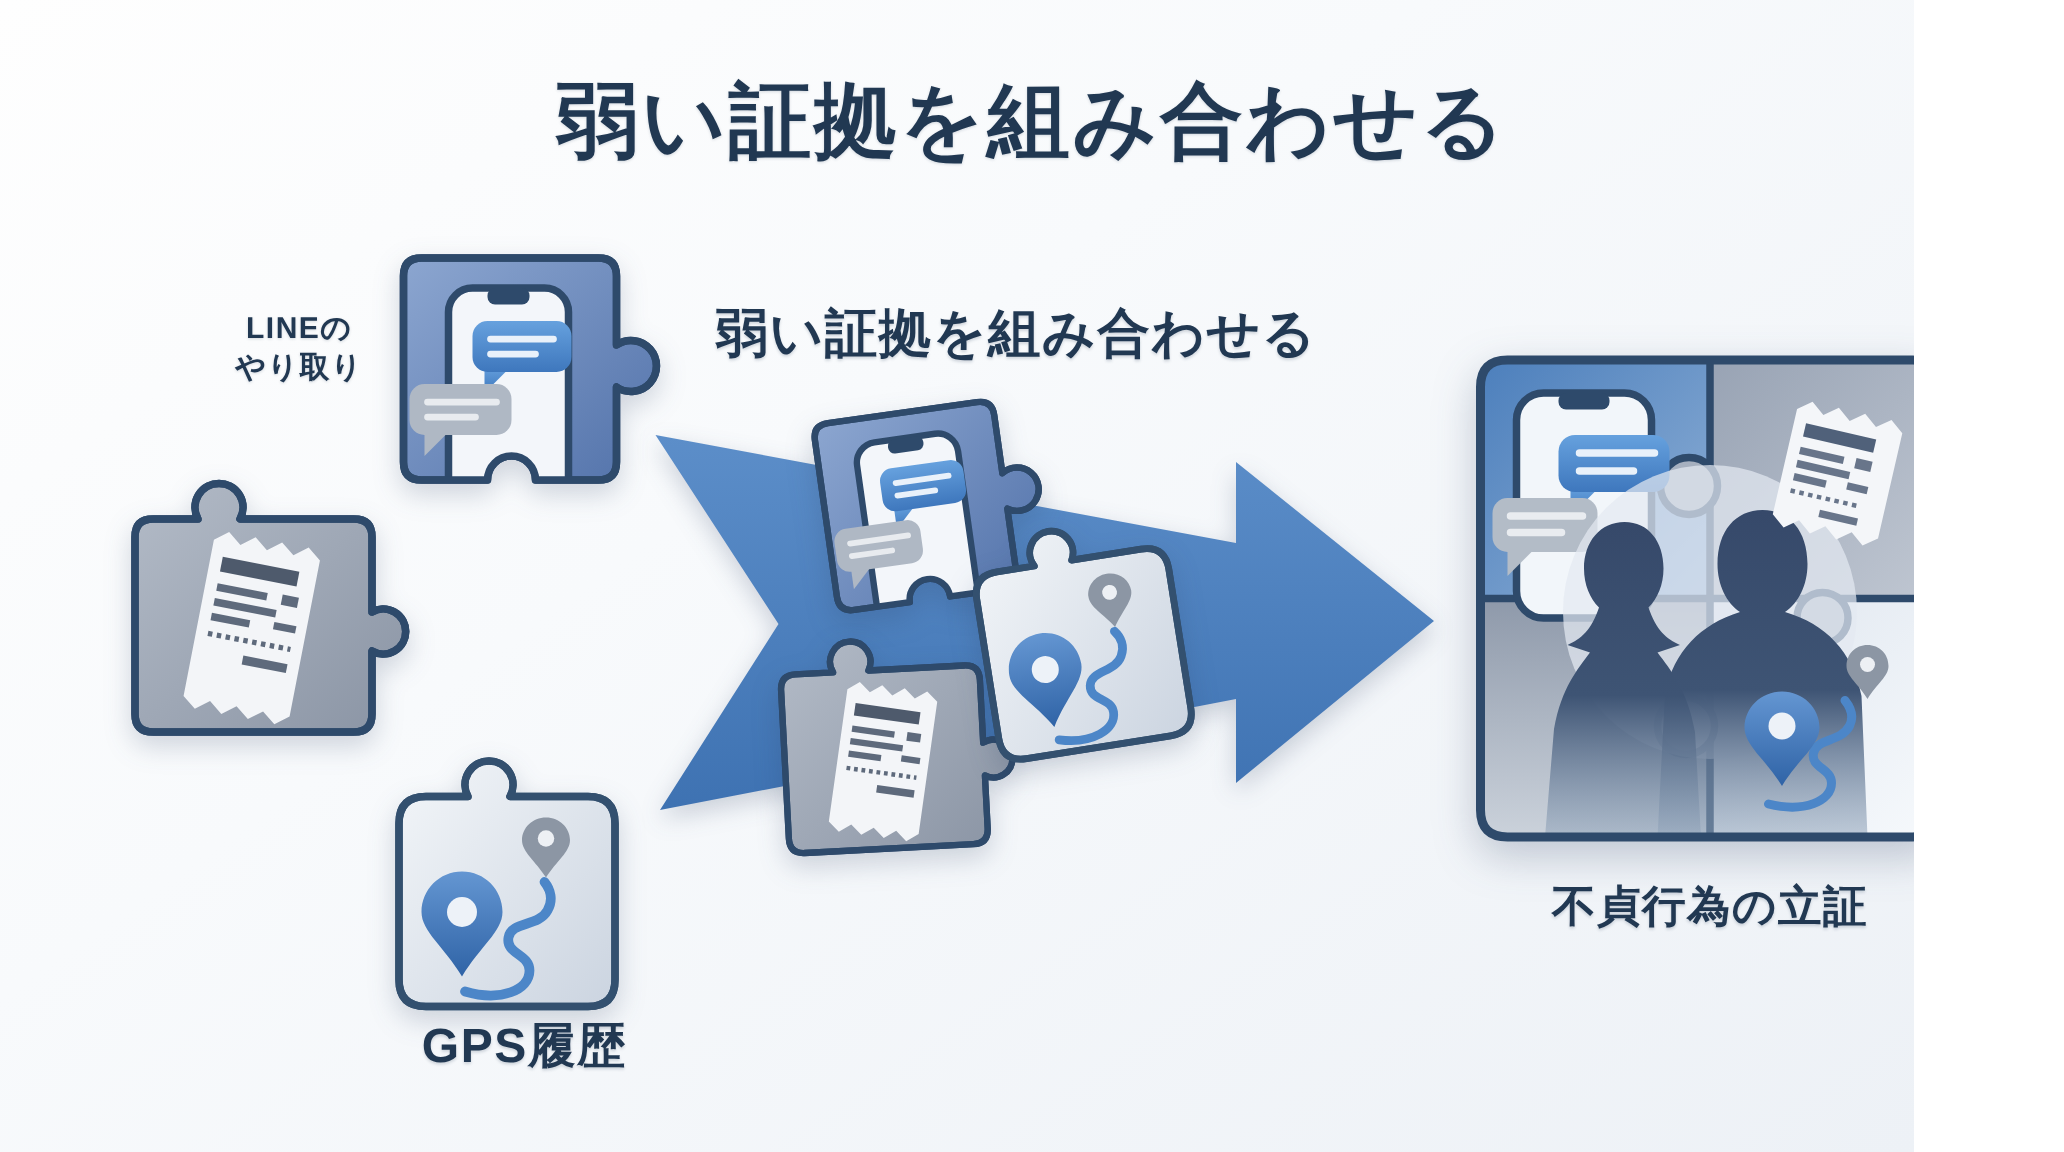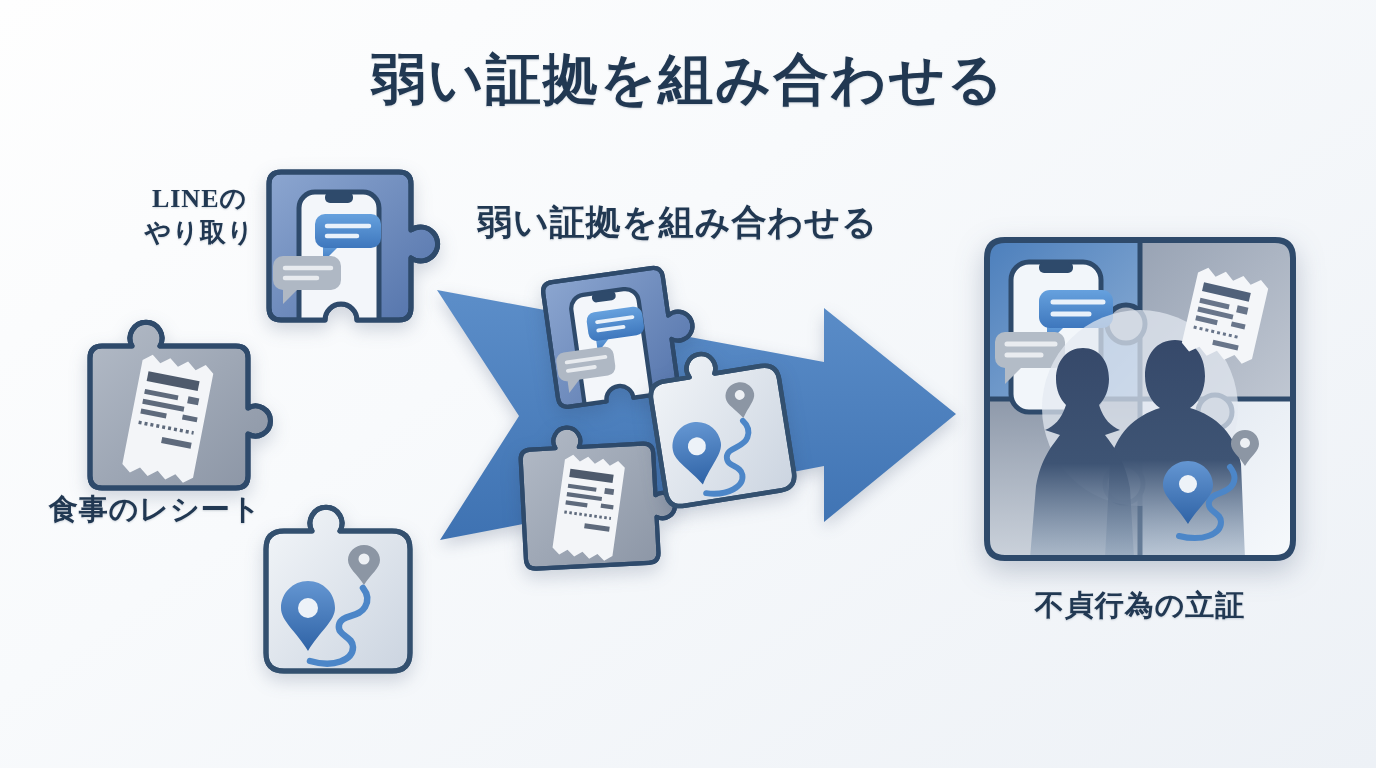--- a/index.html
+++ b/index.html
@@ -1,27 +1,27 @@
 <!DOCTYPE html>
 <html><head>
 <meta charset="utf-8">
 <style>
   html,body{margin:0;padding:0;}
   .stage{
-    position:relative;width:1376px;height:768px;overflow:hidden;
+    position:relative;width:1276px;height:768px;overflow:hidden;
     background:linear-gradient(145deg,#FEFEFE 0%,#F8FAFC 40%,#EDF1F6 100%);
-    font-family:Liberation Serif, serif;
+    font-family:Liberation Sans, sans-serif;
   }
   .lbl{
     position:absolute;font-weight:bold;color:#213852;text-align:center;
     white-space:pre-line;line-height:1.32;letter-spacing:1px;
     text-shadow:0 1px 2px rgba(30,50,80,.18);
   }
   #title{top:44px;left:0;width:1376px;font-size:55px;letter-spacing:2px;}
-  #lbl-line{top:182px;left:92px;width:215px;font-size:26px;}
+  #lbl-line{top:206px;left:92px;width:215px;font-size:20px;}
   #lbl-receipt{top:490px;left:30px;width:250px;font-size:29px;}
   #lbl-gps{top:676px;left:262px;width:175px;font-size:32px;}
   #lbl-combine{top:200px;left:440px;width:475px;font-size:35px;}
   #lbl-result{top:586px;left:1000px;width:280px;font-size:29px;}
   svg{position:absolute;overflow:visible;}
   .piece{filter:drop-shadow(0 7px 9px rgba(40,60,95,.20));}
   #arrow-svg{filter:drop-shadow(0 6px 8px rgba(40,60,95,.22));}
   #composite-svg{filter:drop-shadow(0 10px 14px rgba(40,60,95,.25));}
 </style>
 </head>
@@ -139,25 +139,25 @@
 
   <div id="lbl-line" class="lbl">LINEの
 やり取り</div>
   <svg id="piece-phone" class="piece" style="left:253px;top:168px" width="190" height="158" viewBox="0 0 190 158">
     <use href="#pg-phone"></use>
   </svg>
 
   <svg id="piece-receipt" class="piece" style="left:86px;top:316px" width="190" height="176" viewBox="0 0 190 176">
     <use href="#pg-receipt"></use>
   </svg>
-  <div id="lbl-receipt" class="lbl">食事のレシート</div>
 
   <svg id="piece-gps" class="piece" style="left:260px;top:505px" width="160" height="170" viewBox="0 0 160 170">
     <use href="#pg-gps"></use>
   </svg>
+  <div id="lbl-gps" class="lbl">GPS履歴</div>
 
   <div id="lbl-combine" class="lbl">弱い証拠を組み合わせる</div>
 
   <svg id="arrow-svg" style="left:428px;top:278px" width="532" height="272" viewBox="0 0 532 272">
     <polygon points="9,12 396,84 396,30 528,136 396,244 396,188 12,262 91,138" fill="url(#gArrow)"></polygon>
   </svg>
 
   <svg class="piece" style="left:538px;top:268px" width="190" height="170" viewBox="0 0 190 170">
     <g transform="rotate(-8 95 79)">
         <use href="#pg-phone" transform="scale(0.85)"></use>

